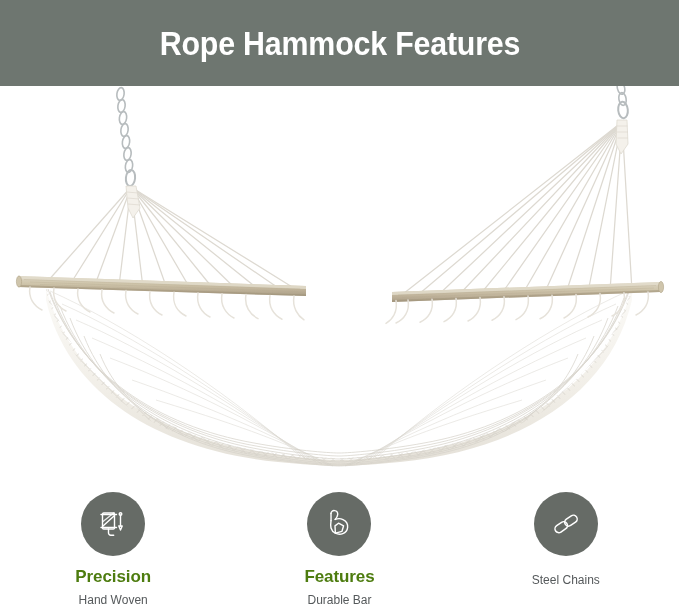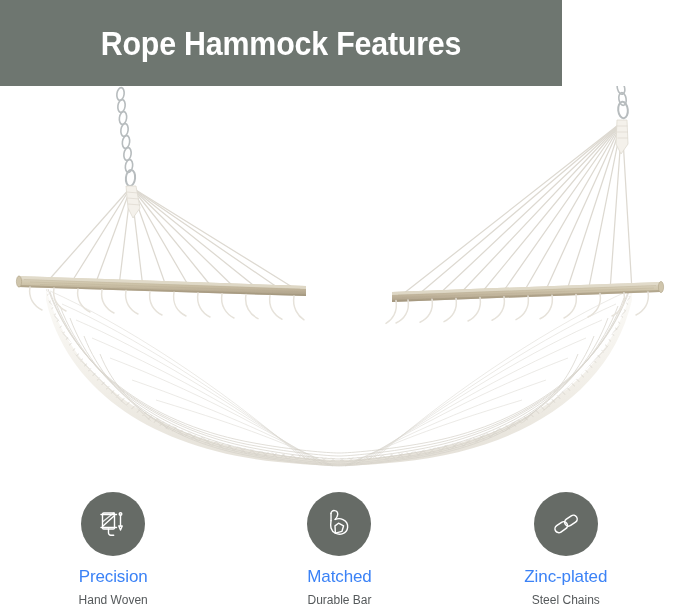--- a/index.html
+++ b/index.html
@@ -13,21 +13,21 @@
     font-family: "Liberation Sans", sans-serif;
     overflow: hidden;
     position: relative;
   }
 
   
   .header-banner {
     position: absolute;
     left: 0;
     top: 0;
-    width: 562px;
+    width: 679px;
     height: 86px;
     background: #6e7670;
     display: flex;
     align-items: center;
     justify-content: center;
   }
   .header-title {
     color: #ffffff;
     font-family: "Liberation Sans Narrow", "Liberation Sans", sans-serif;
     font-size: 33px;
@@ -80,22 +80,22 @@
     display: flex;
     align-items: center;
     justify-content: center;
     margin-bottom: 11px;
   }
   .feature-circle svg {
     display: block;
   }
   .feature-title {
     font-size: 17px;
-    font-weight: normal;
-    color: #3b82f6;
+    font-weight: bold;
+    color: #4d7c0f;
     line-height: 1.15;
     letter-spacing: -0.1px;
     white-space: nowrap;
   }
   .feature-sub {
     font-size: 12px;
     color: #55595b;
     margin-top: 6px;
     line-height: 1.2;
     white-space: nowrap;
@@ -326,31 +326,30 @@
       <svg width="34" height="34" viewBox="0 0 34 34" fill="none" stroke="#ffffff" stroke-width="1.4" stroke-linecap="round" stroke-linejoin="round">
         <path d="M9 6.5 C9 4.6 10.7 3.3 12.6 3.6 C14.6 3.9 15.9 5.6 15.7 7.6
                  C15.5 9.6 14.4 11 13.2 12.4"></path>
         <path d="M13.2 12.4 C15.4 11.6 18.6 11.4 21 12.6 C24.2 14.2 26 17.4 25.6 20.6
                  C25.3 23.4 23.4 25.6 20.8 26.6 C18.4 27.5 15.6 27.3 13.4 26.2"></path>
         <path d="M13.4 26.2 C11.2 25.1 9.6 23.2 9 21 C8.4 18.6 8.7 16 9 13.6"></path>
         <path d="M9 13.6 C9.1 11.2 9 8.8 9 6.5"></path>
         <path d="M13.4 26.2 L20 24.3 L21.6 18.8 L16.5 16.2 L13 18.9 Z"></path>
       </svg>
     </div>
-    <div class="feature-title">Matched</div>
+    <div class="feature-title">Features</div>
     <div class="feature-sub">Durable Bar</div>
   </div>
 
   <div class="feature">
     <div class="feature-circle">
       <svg width="34" height="34" viewBox="0 0 34 34" fill="none" stroke="#ffffff" stroke-width="1.5" stroke-linecap="round" stroke-linejoin="round">
         <g transform="rotate(-34 17 17)">
           <rect x="4.5" y="13.2" width="13.5" height="7.6" rx="3.8"></rect>
           <rect x="16.2" y="13.2" width="13.5" height="7.6" rx="3.8"></rect>
         </g>
       </svg>
     </div>
-    <div class="feature-title">Zinc-plated</div>
     <div class="feature-sub">Steel Chains</div>
   </div>
 
 
 </div>
 
 </body></html>

